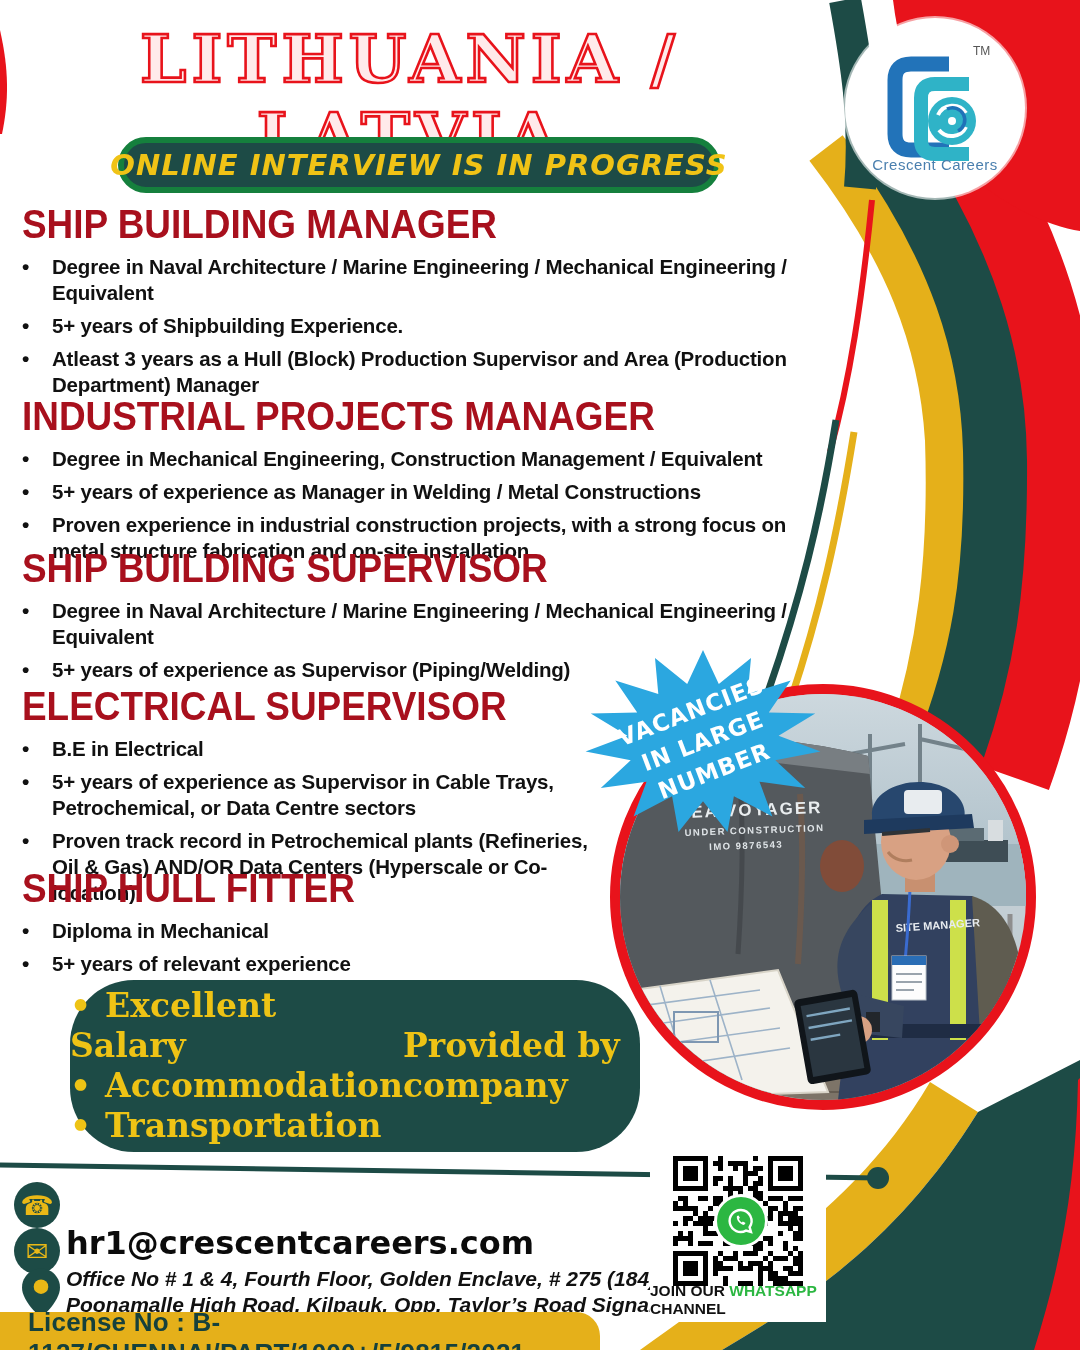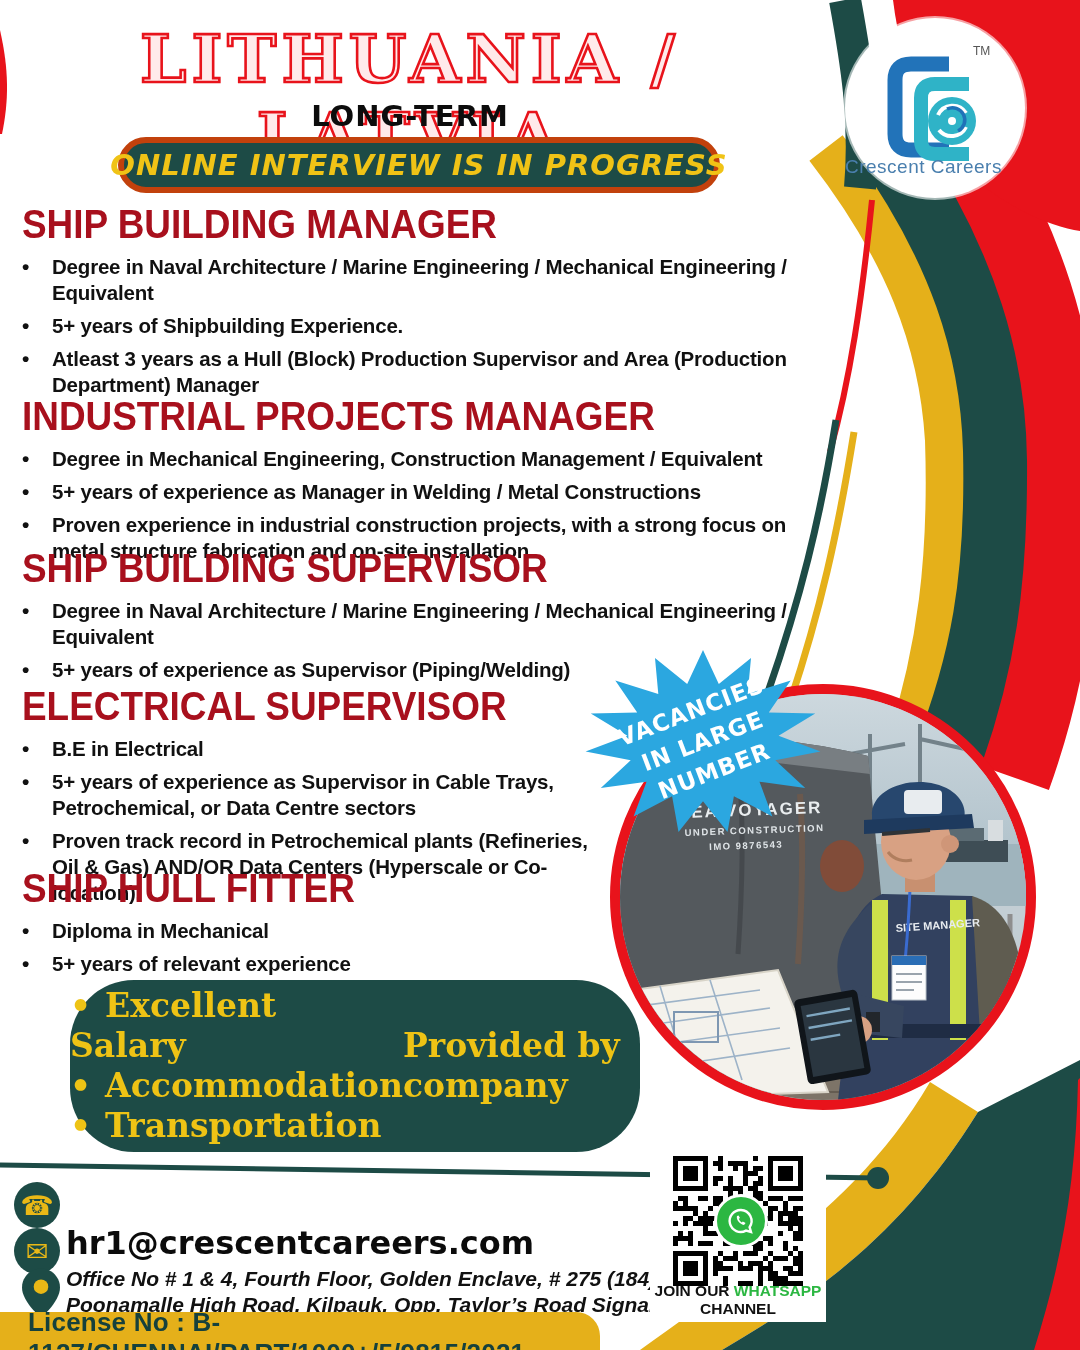--- a/index.html
+++ b/index.html
@@ -5,29 +5,29 @@
   html,body{margin:0;padding:0;background:#888;}
   .canvas{position:relative;width:1080px;height:1350px;background:#ffffff;overflow:hidden;
           font-family:"Liberation Sans",sans-serif;margin:0 auto;}
   .abs{position:absolute;}
   
   .title{left:0;top:20px;width:820px;text-align:center;
          font-family:"DejaVu Serif",serif;font-weight:bold;font-size:66px;letter-spacing:5px;
          color:#ffeaea;-webkit-text-stroke:2.6px #e8131b;text-shadow:0 0 1px #e8131b;}
   .subtitle{left:0;top:99px;width:820px;text-align:center;font-family:"DejaVu Sans",sans-serif;
             font-weight:bold;font-size:29px;letter-spacing:1px;color:#0c0c0c;}
-  .badge{left:118px;top:137px;width:590px;height:44px;background:#1d4b46;border:6px solid #c2410c;
+  .badge{left:118px;top:137px;width:590px;height:44px;background:#1d4b46;border:6px solid #15803d;
          border-radius:34px;display:flex;align-items:center;justify-content:center;}
   .badge span{font-family:"DejaVu Sans",sans-serif;font-weight:bold;font-style:italic;
               font-size:29px;letter-spacing:1px;color:#f0c316;white-space:nowrap;}
   
   .logo{left:845px;top:18px;width:180px;height:180px;border-radius:50%;background:#fff;z-index:3;
         box-shadow:0 0 0 2px rgba(255,255,255,.6);}
-  .logo .brandname{position:absolute;left:0;top:138px;width:180px;
-        font-size:19px;color:#4a7fae;letter-spacing:.5px;}
+  .logo .brandname{position:absolute;left:0;top:138px;width:180px;text-align:center;
+        font-size:15px;color:#4a7fae;letter-spacing:.5px;}
   .logo .tm{position:absolute;left:128px;top:26px;font-size:12px;color:#555;}
   
   .job{z-index:3;}
   .job h2{margin:0 0 8px 0;font-size:41px;line-height:1.02;color:#a8101d;font-weight:bold;}
   .job h2 .cond{display:inline-block;transform:scaleX(.9);transform-origin:left center;white-space:nowrap;}
   .bullet{display:flex;margin:0 0 7px 0;}
   .bullet .dot{width:30px;flex:0 0 30px;font-size:21px;font-weight:bold;color:#111;line-height:26px;}
   .bullet .txt{font-family:"Liberation Sans",sans-serif;font-weight:bold;font-size:20.5px;
                line-height:26px;color:#111;letter-spacing:-0.2px;}
   
@@ -50,21 +50,21 @@
   .mail-txt{left:66px;top:1224px;font-family:"DejaVu Sans",sans-serif;font-weight:bold;font-size:32px;
             color:#0b0b0b;z-index:3;}
   .addr{left:66px;top:1266px;width:600px;font-family:"Liberation Sans",sans-serif;font-weight:bold;
         font-style:italic;font-size:21px;line-height:26px;color:#111;z-index:3;}
   
   .license{left:0;top:1312px;width:600px;height:52px;background:#e5b01a;z-index:3;
            border-radius:0 24px 0 0;display:flex;align-items:center;}
   .license span{margin-left:28px;font-size:26px;font-weight:bold;color:#16413c;letter-spacing:.2px;}
   
   .qr-panel{left:650px;top:1156px;width:176px;height:166px;background:#fff;z-index:4;}
-  .qr-caption{position:absolute;left:0;top:126px;width:176px;text-align:center;font-weight:bold;
+  .qr-caption{position:absolute;left:0;top:126px;width:176px;text-align:left;font-weight:bold;
               font-size:15.5px;line-height:18px;color:#111;}
   .qr-caption .green{color:#2cb742;}
   .wa-badge{position:absolute;left:64px;top:38px;width:48px;height:48px;border-radius:50%;
             background:#2cb742;border:3px solid #fff;display:flex;align-items:center;justify-content:center;}
 </style>
 </head>
 <body>
 
 <div class="canvas">
 
@@ -85,21 +85,20 @@
 
     <path d="M 640,1350 C 762,1262 862,1198 930,1082 L 978,1112 C 906,1228 822,1292 722,1350 Z" fill="#e5b01a"></path>
     <path d="M 722,1350 C 822,1292 906,1228 978,1112 L 1080,1060 L 1080,1350 Z" fill="#1d4b46"></path>
     <path d="M 1034,1350 C 1062,1262 1076,1180 1078,1080 L 1080,1078 L 1080,1350 Z" fill="#e8131b"></path>
 
     <line x1="0" y1="1165" x2="878" y2="1178" stroke="#1d4b46" stroke-width="5"></line>
     <circle cx="878" cy="1178" r="11" fill="#1d4b46"></circle>
   </svg>
 
   <div class="abs title">LITHUANIA / LATVIA</div>
-  <div class="abs subtitle">LONG-TERM</div>
   <div class="abs badge">
     <span>ONLINE INTERVIEW IS IN PROGRESS</span>
   </div>
 
   <div class="abs logo">
     <svg width="180" height="180" viewBox="0 0 180 180">
       <path d="M 104,46 H 66 Q 50,46 50,62 V 116 Q 50,132 66,132 H 104" fill="none" stroke="#2273b9" stroke-width="15"></path>
       <path d="M 124,66 H 90 Q 76,66 76,80 V 122 Q 76,136 90,136 H 124" fill="none" stroke="#2fb3c7" stroke-width="14"></path>
       <g transform="translate(107,103)">
         <circle r="24" fill="#2fb3c7"></circle>

